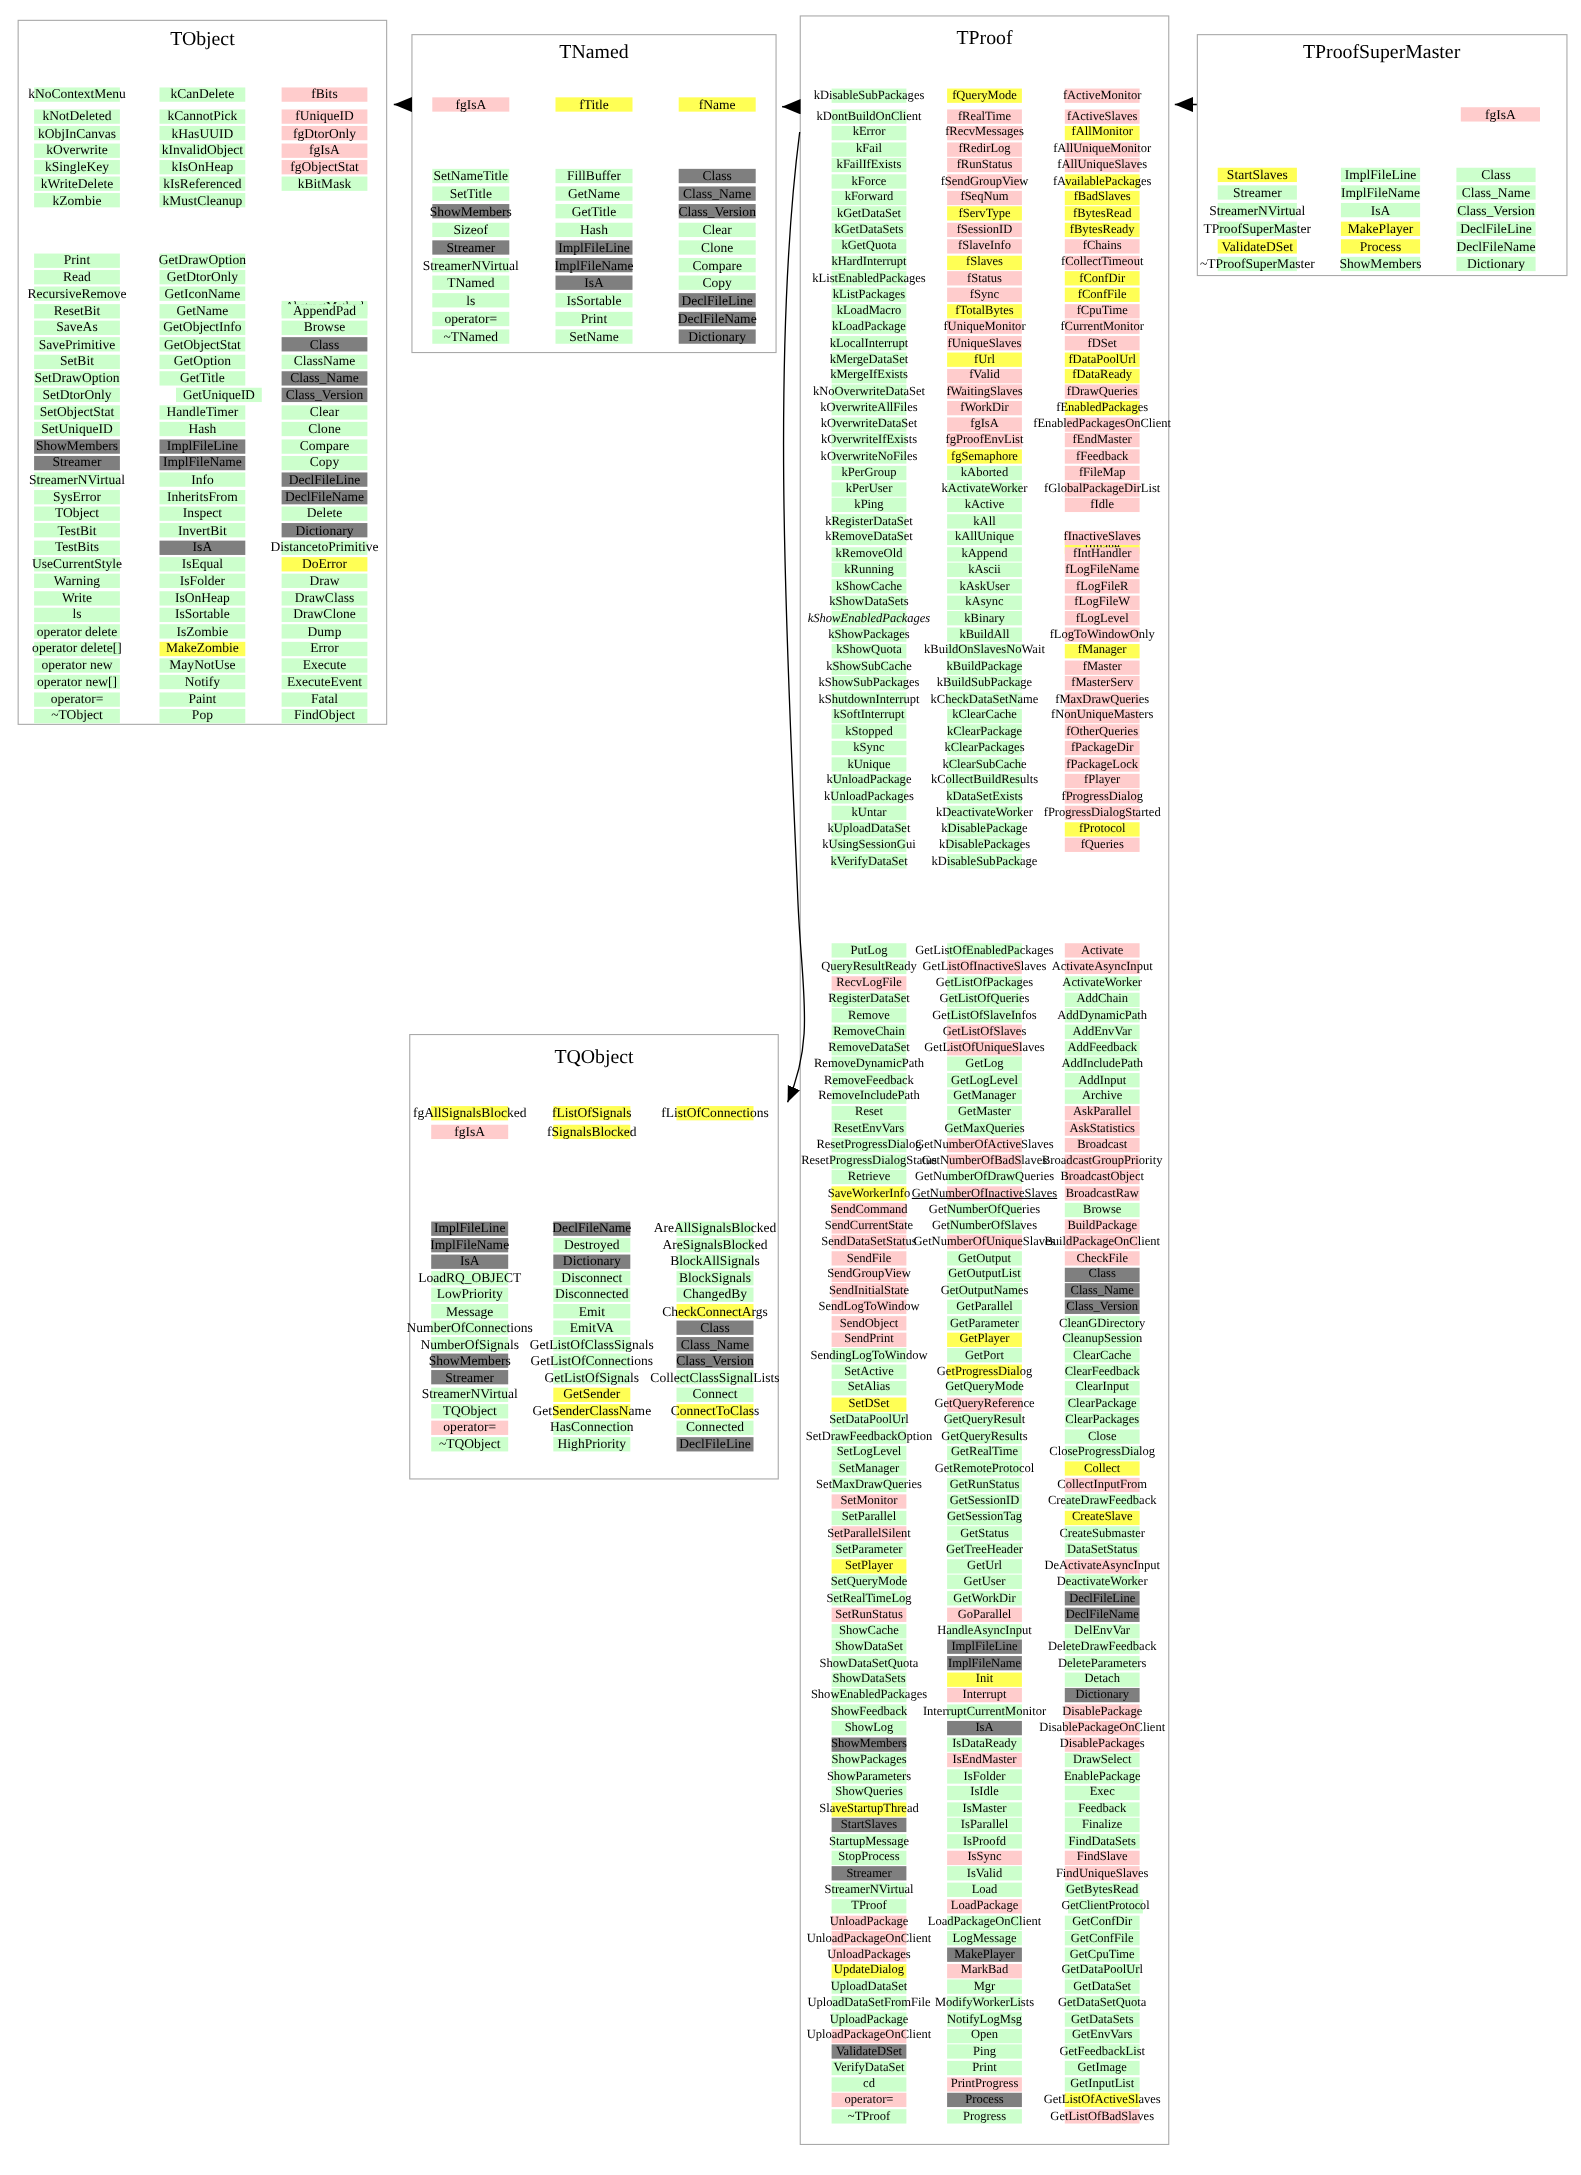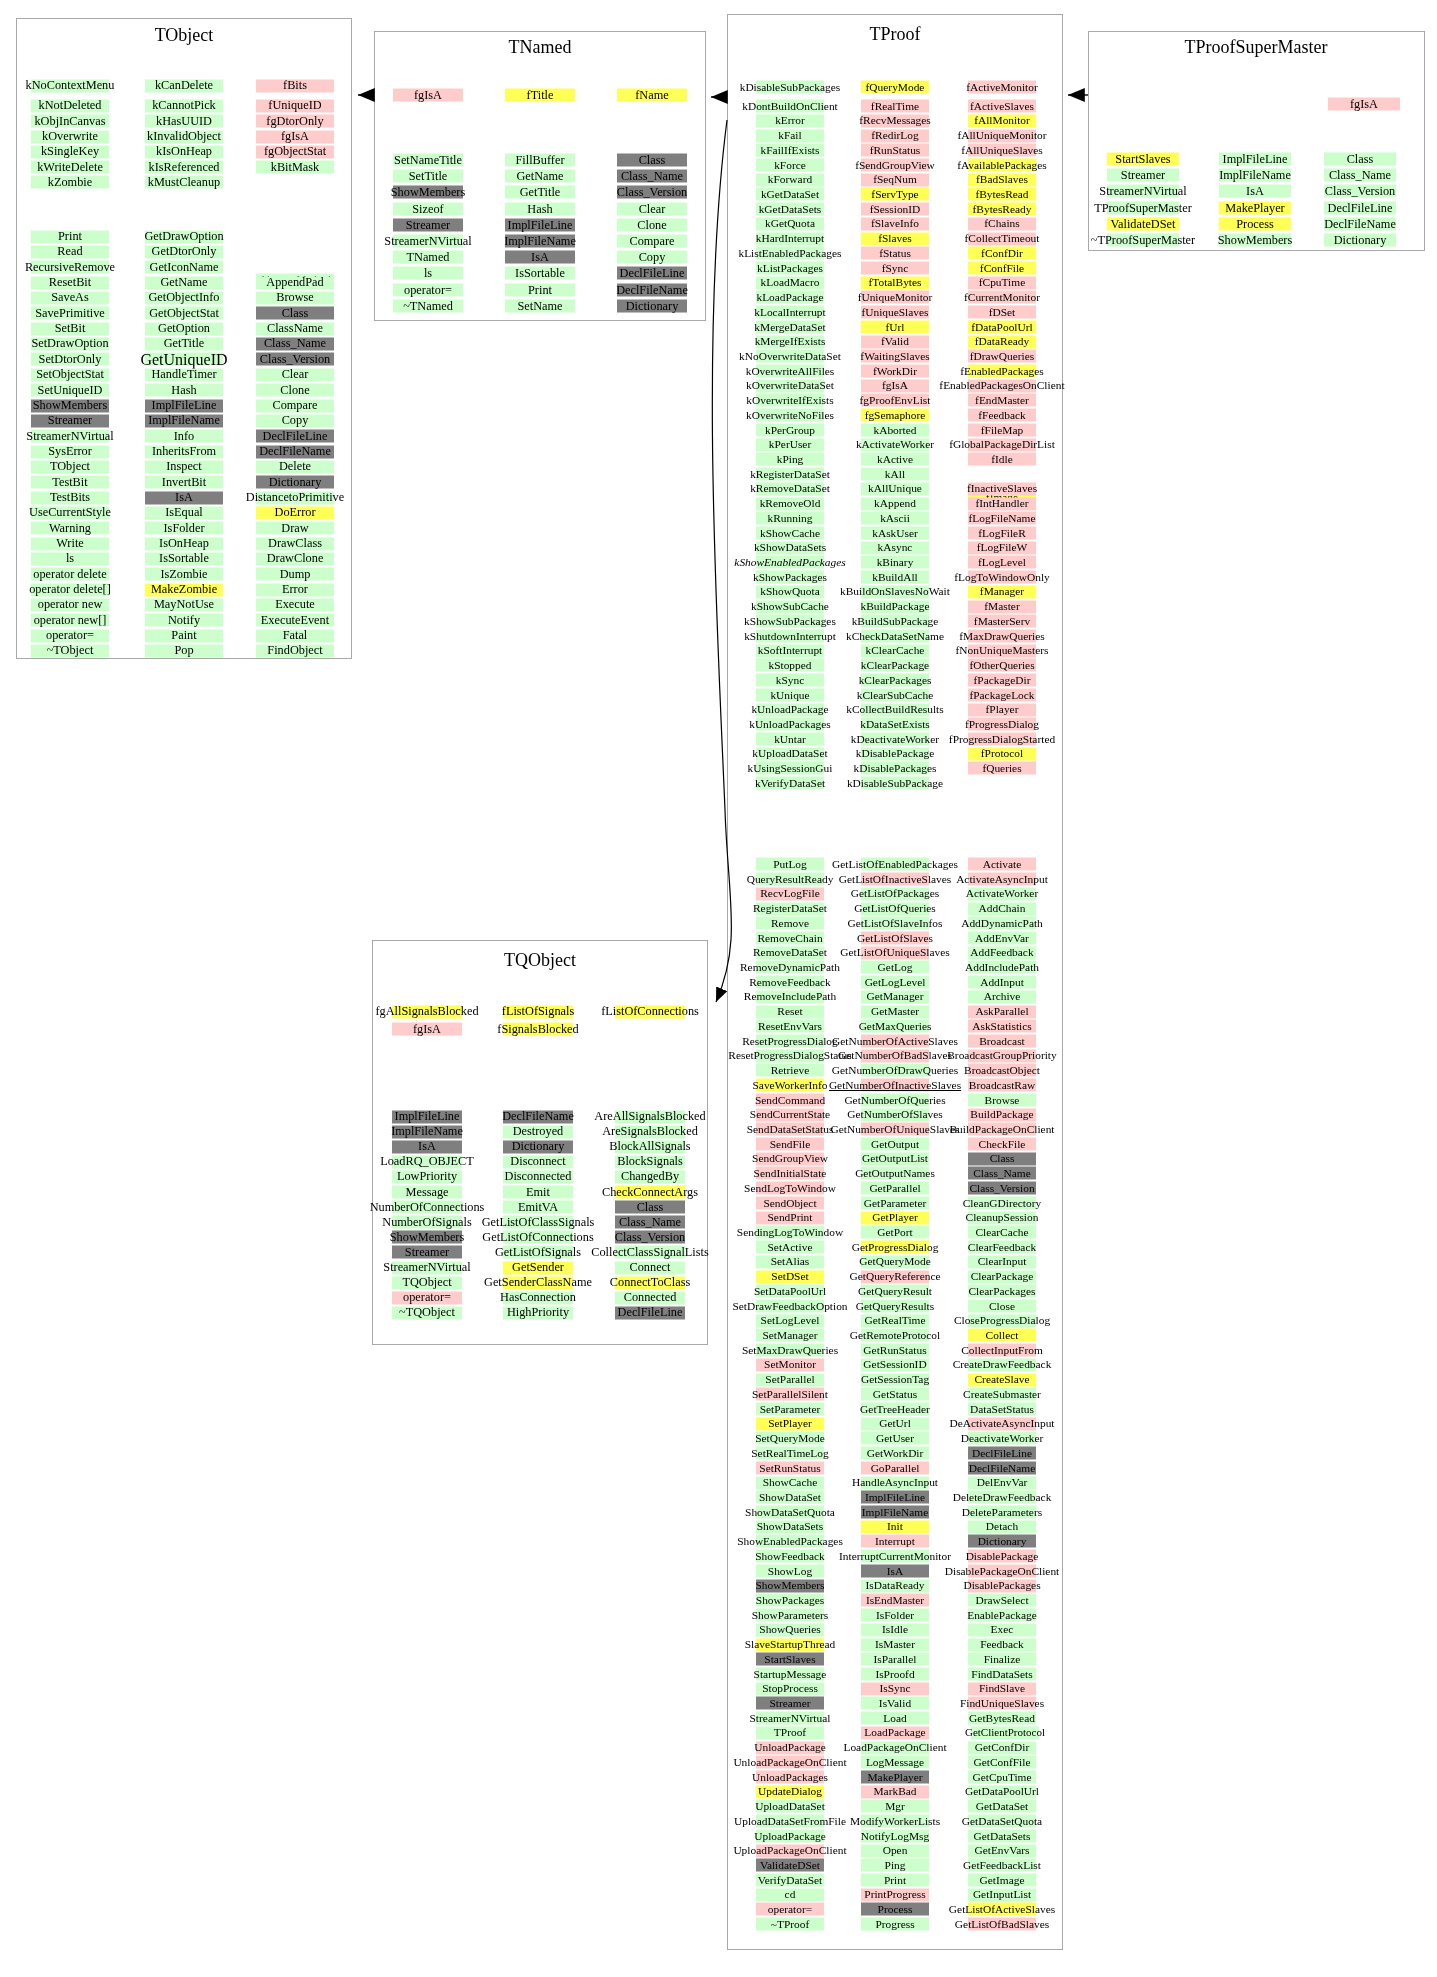--- a/index.html
+++ b/index.html
@@ -78,21 +78,21 @@
     <div class="mrow" style="left: -90px; top: 628.1px; height: 15.35px; line-height: 15.35px; font-size: 12.3px;"><span class="blk" style="width: 78px; background: rgb(204, 255, 204);"></span><span class="lbl">operator=</span></div>
     <div class="mrow" style="left: -90px; top: 643.45px; height: 15.35px; line-height: 15.35px; font-size: 12.3px;"><span class="blk" style="width: 78px; background: rgb(204, 255, 204);"></span><span class="lbl">~TObject</span></div>
     <div class="mrow" style="left: 24px; top: 229px; height: 15.35px; line-height: 15.35px; font-size: 12.3px;"><span class="blk" style="width: 78px; background: rgb(204, 255, 204);"></span><span class="lbl">GetDrawOption</span></div>
     <div class="mrow" style="left: 24px; top: 244.35px; height: 15.35px; line-height: 15.35px; font-size: 12.3px;"><span class="blk" style="width: 78px; background: rgb(204, 255, 204);"></span><span class="lbl">GetDtorOnly</span></div>
     <div class="mrow" style="left: 24px; top: 259.7px; height: 15.35px; line-height: 15.35px; font-size: 12.3px;"><span class="blk" style="width: 78px; background: rgb(204, 255, 204);"></span><span class="lbl">GetIconName</span></div>
     <div class="mrow" style="left: 24px; top: 275.05px; height: 15.35px; line-height: 15.35px; font-size: 12.3px;"><span class="blk" style="width: 78px; background: rgb(204, 255, 204);"></span><span class="lbl">GetName</span></div>
     <div class="mrow" style="left: 24px; top: 290.4px; height: 15.35px; line-height: 15.35px; font-size: 12.3px;"><span class="blk" style="width: 78px; background: rgb(204, 255, 204);"></span><span class="lbl">GetObjectInfo</span></div>
     <div class="mrow" style="left: 24px; top: 305.75px; height: 15.35px; line-height: 15.35px; font-size: 12.3px;"><span class="blk" style="width: 78px; background: rgb(204, 255, 204);"></span><span class="lbl">GetObjectStat</span></div>
     <div class="mrow" style="left: 24px; top: 321.1px; height: 15.35px; line-height: 15.35px; font-size: 12.3px;"><span class="blk" style="width: 78px; background: rgb(204, 255, 204);"></span><span class="lbl">GetOption</span></div>
     <div class="mrow" style="left: 24px; top: 336.45px; height: 15.35px; line-height: 15.35px; font-size: 12.3px;"><span class="blk" style="width: 78px; background: rgb(204, 255, 204);"></span><span class="lbl">GetTitle</span></div>
-    <div class="mrow" style="left: 24px; top: 351.8px; height: 15.35px; line-height: 15.35px; font-size: 16px;"><span class="blk" style="width: 78px; background: rgb(204, 255, 204);"></span><span class="lbl">GetUniqueID</span></div>
+    <div class="mrow" style="left: 39px; top: 351.8px; height: 15.35px; line-height: 15.35px; font-size: 12px;"><span class="blk" style="width: 78px; background: rgb(204, 255, 204);"></span><span class="lbl">GetUniqueID</span></div>
     <div class="mrow" style="left: 24px; top: 367.15px; height: 15.35px; line-height: 15.35px; font-size: 12.3px;"><span class="blk" style="width: 78px; background: rgb(204, 255, 204);"></span><span class="lbl">HandleTimer</span></div>
     <div class="mrow" style="left: 24px; top: 382.5px; height: 15.35px; line-height: 15.35px; font-size: 12.3px;"><span class="blk" style="width: 78px; background: rgb(204, 255, 204);"></span><span class="lbl">Hash</span></div>
     <div class="mrow" style="left: 24px; top: 397.85px; height: 15.35px; line-height: 15.35px; font-size: 12.3px;"><span class="blk" style="width: 78px; background: rgb(127, 127, 127);"></span><span class="lbl">ImplFileLine</span></div>
     <div class="mrow" style="left: 24px; top: 413.2px; height: 15.35px; line-height: 15.35px; font-size: 12.3px;"><span class="blk" style="width: 78px; background: rgb(127, 127, 127);"></span><span class="lbl">ImplFileName</span></div>
     <div class="mrow" style="left: 24px; top: 428.55px; height: 15.35px; line-height: 15.35px; font-size: 12.3px;"><span class="blk" style="width: 78px; background: rgb(204, 255, 204);"></span><span class="lbl">Info</span></div>
     <div class="mrow" style="left: 24px; top: 443.9px; height: 15.35px; line-height: 15.35px; font-size: 12.3px;"><span class="blk" style="width: 78px; background: rgb(204, 255, 204);"></span><span class="lbl">InheritsFrom</span></div>
     <div class="mrow" style="left: 24px; top: 459.25px; height: 15.35px; line-height: 15.35px; font-size: 12.3px;"><span class="blk" style="width: 78px; background: rgb(204, 255, 204);"></span><span class="lbl">Inspect</span></div>
     <div class="mrow" style="left: 24px; top: 474.6px; height: 15.35px; line-height: 15.35px; font-size: 12.3px;"><span class="blk" style="width: 78px; background: rgb(204, 255, 204);"></span><span class="lbl">InvertBit</span></div>
     <div class="mrow" style="left: 24px; top: 489.95px; height: 15.35px; line-height: 15.35px; font-size: 12.3px;"><span class="blk" style="width: 78px; background: rgb(127, 127, 127);"></span><span class="lbl">IsA</span></div>
     <div class="mrow" style="left: 24px; top: 505.3px; height: 15.35px; line-height: 15.35px; font-size: 12.3px;"><span class="blk" style="width: 78px; background: rgb(204, 255, 204);"></span><span class="lbl">IsEqual</span></div>

